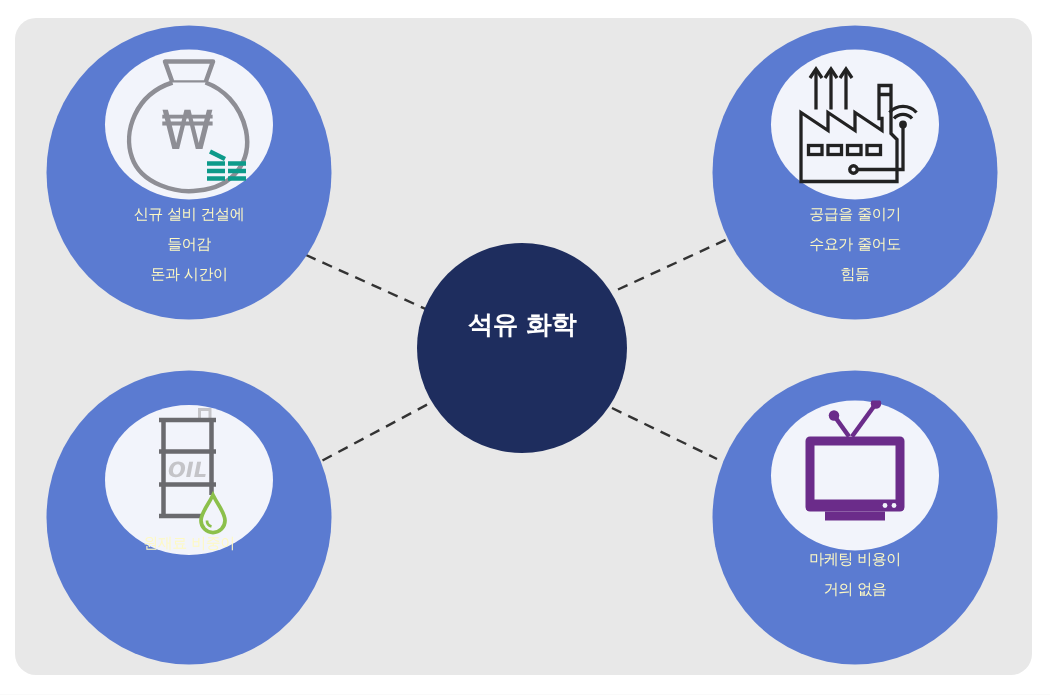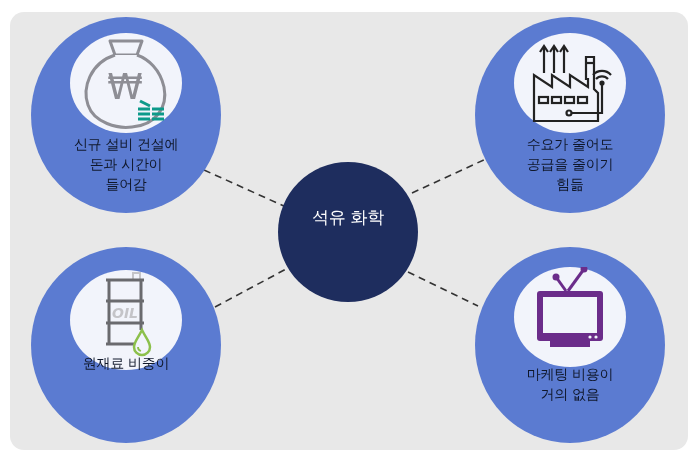--- a/index.html
+++ b/index.html
@@ -6,35 +6,35 @@
     body { width: 700px; height: 463px; position: relative; overflow: hidden;
            font-family: "DejaVu Sans", "Liberation Sans", sans-serif; }
     .panel { position: absolute; left: 10px; top: 12px; width: 678px; height: 438px;
              background: #e8e8e8; border-radius: 14px; }
     svg.connectors { position: absolute; left: 0; top: 0; width: 700px; height: 463px; }
     .node { position: absolute; width: 190px; height: 196px; border-radius: 50%;
             background: #5b7bd1; }
     .node .icon-bg { position: absolute; left: 50%; transform: translateX(-50%);
                      width: 112px; height: 100px; border-radius: 50%; background: #f2f4fb; top: 16px; }
     .node .icon-bg svg { position: absolute; left: 0; top: 0; width: 112px; height: 100px; }
-    .node .label { position: absolute; left: 0; right: 0; color: #0f172a; text-align: center;
-                   font-size: 14px; line-height: 20px; letter-spacing: -0.3px; }
+    .node .label { position: absolute; left: 0; right: 0; color: #fef9c3; text-align: center;
+                   font-size: 10px; line-height: 20px; letter-spacing: -0.3px; }
     .node .label div { white-space: nowrap; }
     #n-tl { left: 31px; top: 17px; }
     #n-tr { left: 475px; top: 17px; }
     #n-bl { left: 31px; top: 247px; }
     #n-br { left: 475px; top: 247px; }
     #n-tl .label, #n-tr .label, #n-br .label { top: 117px; }
     #n-bl .label { top: 106px; }
     #n-bl .icon-bg { top: 23px; font-style: italic; }
     #n-br .icon-bg { top: 20px; }
     .center { position: absolute; left: 278px; top: 162px; width: 140px; height: 140px;
               border-radius: 50%; background: #1e2d5e; color: #ffffff; }
     .center .label { position: absolute; left: 0; right: 0; top: 43px; text-align: center;
-                     font-size: 17px; line-height: 25px; letter-spacing: -0.3px; }
+                     font-size: 17px; line-height: 25px; letter-spacing: -0.3px; font-weight: bold; }
   </style>
 </head>
 <body>
 
 <div class="panel"></div>
 
 <svg class="connectors" viewBox="0 0 700 463">
   <line x1="204" y1="170" x2="286" y2="207" stroke="#333" stroke-width="1.6" stroke-dasharray="7,5"></line>
   <line x1="412" y1="193" x2="488" y2="158" stroke="#333" stroke-width="1.6" stroke-dasharray="7,5"></line>
   <line x1="215" y1="307" x2="288" y2="268" stroke="#333" stroke-width="1.6" stroke-dasharray="7,5"></line>
@@ -51,22 +51,22 @@
       <line x1="68" y1="76" x2="80" y2="76" stroke="#0d9a8a" stroke-width="3"></line>
       <line x1="68" y1="81" x2="80" y2="81" stroke="#0d9a8a" stroke-width="3"></line>
       <line x1="68" y1="86" x2="80" y2="86" stroke="#0d9a8a" stroke-width="3"></line>
       <line x1="82" y1="76" x2="94" y2="76" stroke="#0d9a8a" stroke-width="3"></line>
       <line x1="82" y1="81" x2="94" y2="81" stroke="#0d9a8a" stroke-width="3"></line>
       <line x1="82" y1="86" x2="94" y2="86" stroke="#0d9a8a" stroke-width="3"></line>
     </svg>
   </div>
   <div class="label">
     <div>신규 설비 건설에</div>
+    <div>들어감</div>
     <div>돈과 시간이</div>
-    <div>들어감</div>
   </div>
 </div>
 
 <div class="node" id="n-tr">
   <div class="icon-bg">
     <svg viewBox="0 0 112 100">
       <g fill="none" stroke="#222" stroke-width="2.2" stroke-linejoin="miter">
         <path d="M20 88 L20 42 L38 54 L38 42 L56 54 L56 42 L74 54 L74 46 L72 46 L72 24 L80 24 L80 56 L84 60 L84 88 Z"></path>
         <line x1="72" y1="30" x2="80" y2="30"></line>
         <line x1="30" y1="40" x2="30" y2="14"></line>
@@ -81,22 +81,22 @@
         <rect x="64" y="64" width="9" height="6"></rect>
         <circle cx="55" cy="80" r="2.5"></circle>
         <polyline points="58,80 88,80 88,52"></polyline>
         <path d="M82 46 A8 8 0 0 1 94 46"></path>
         <path d="M79 42 A12 12 0 0 1 97 42"></path>
         <circle cx="88" cy="50" r="1.5" fill="#222"></circle>
       </g>
     </svg>
   </div>
   <div class="label">
+    <div>공급을 줄이기</div>
     <div>수요가 줄어도</div>
-    <div>공급을 줄이기</div>
     <div>힘듦</div>
   </div>
 </div>
 
 <div class="node" id="n-bl">
   <div class="icon-bg">
     <svg viewBox="0 0 112 100">
       <rect x="63" y="3" width="7" height="7" fill="none" stroke="#c4c4c8" stroke-width="2"></rect>
       <g stroke="#6a6a6e" stroke-width="3" fill="none">
         <line x1="36" y1="10" x2="74" y2="10"></line>

